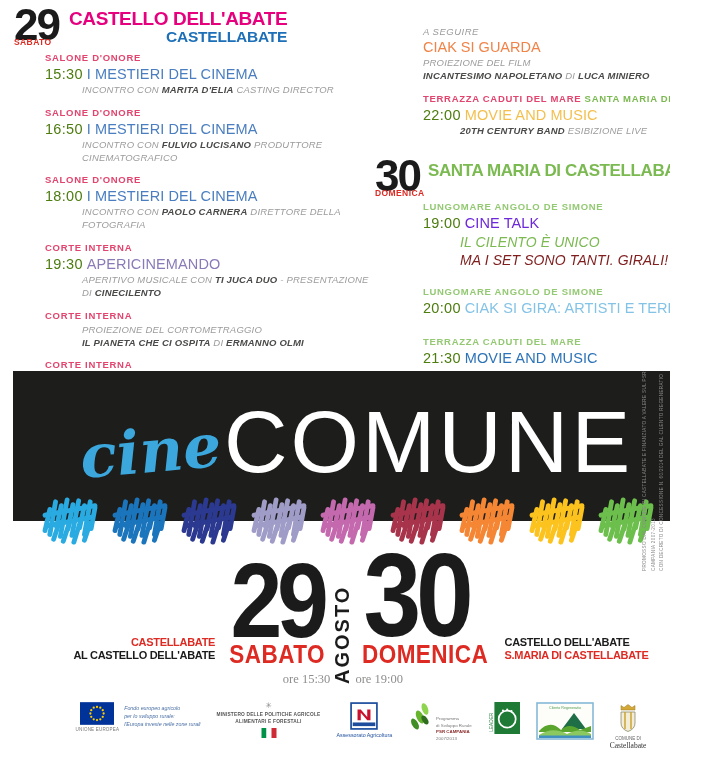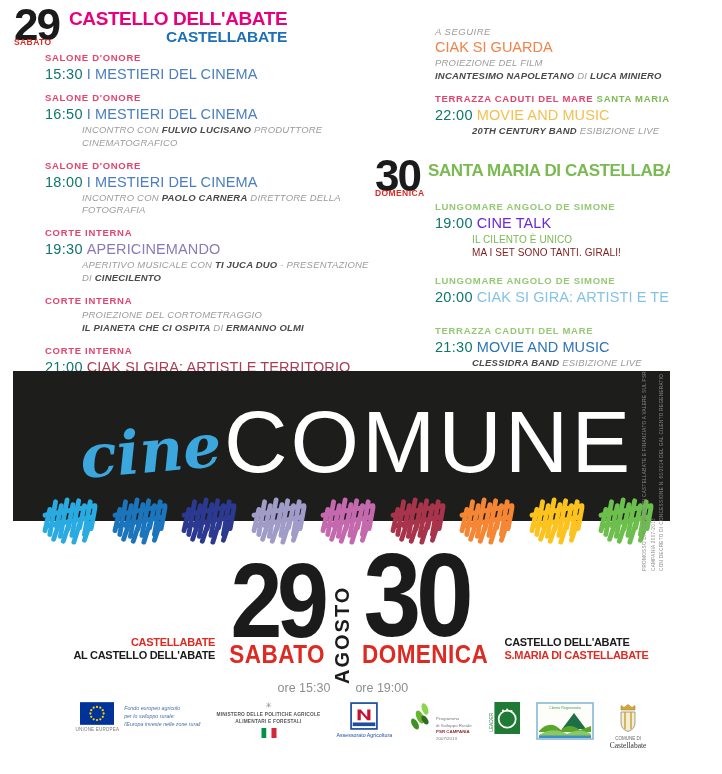--- a/index.html
+++ b/index.html
@@ -14,32 +14,32 @@
   .day-num-wrap{position:relative;width:46px;flex:none;}
   .day-num{font-size:44px;font-weight:900;line-height:.88;color:#1b1b1b;letter-spacing:-2px;}
   .day-week{position:absolute;left:0;bottom:-2px;font-size:8.5px;font-weight:800;color:#dd2b23;letter-spacing:.4px;white-space:nowrap;}
   .day-loc{display:inline-block;text-align:right;padding-top:3px;}
   .loc1{font-size:19px;font-weight:800;line-height:1;letter-spacing:-.4px;white-space:nowrap;}
   .loc2{font-size:15.5px;font-weight:800;line-height:1.1;letter-spacing:-.2px;}
   .day30-header{display:flex;gap:7px;margin:20px 0 5px -46px;align-items:flex-start;}
   .day30loc{font-size:17px;font-weight:800;line-height:1;letter-spacing:-.4px;white-space:nowrap;padding-top:5px;}
 
   .ev{margin:0 0 10px 31px;}
-  .col-right .ev{margin-left:14px;}
+  .col-right .ev{margin-left:2px;}
   .venue{font-size:9.5px;font-weight:700;letter-spacing:.7px;margin-bottom:3px;white-space:nowrap;}
   .row{display:flex;gap:4px;align-items:baseline;margin-bottom:2px;}
-  .t{font-size:14.5px;color:#0f766e;min-width:33px;letter-spacing:.3px;flex:none;}
+  .t{font-size:14.5px;color:#4d7c0f;min-width:33px;letter-spacing:.3px;flex:none;}
   .ti{font-size:14.5px;font-weight:400;letter-spacing:.1px;white-space:nowrap;}
   .desc{margin-left:37px;font-size:9.5px;font-style:italic;color:#9c9b9b;line-height:1.35;letter-spacing:.2px;}
   .desc b{color:#4a4a49;font-weight:700;}
   .evening{margin-left:38px;}
   .evening .desc{margin-left:0;}
   .aseguire{font-size:9.5px;font-style:italic;color:#9c9b9b;letter-spacing:.5px;margin-bottom:2px;}
   .big-ti{font-size:14.5px;font-weight:500;margin-bottom:2px;}
-  .ln{font-size:10px;margin-left:37px;line-height:1.3;letter-spacing:.1px;}
+  .ln{font-size:14px;margin-left:37px;line-height:1.3;letter-spacing:.1px;font-style:italic;}
 
   
   .banner{position:absolute;left:13px;top:371px;width:687px;height:150px;background:#1d1d1b;
           display:flex;align-items:center;justify-content:center;}
   .logo{display:flex;align-items:baseline;transform:translatey(-4px);}
   .logo-cine{font-family:"DejaVu Serif",serif;font-style:italic;font-weight:700;font-size:60px;
              color:#3ba7dc;margin-right:3px;transform:rotate(-5deg);}
   .logo-cilento{font-size:88px;font-weight:200;color:#fff;letter-spacing:3px;line-height:1;}
 
   
@@ -56,21 +56,21 @@
   .side{font-size:11px;font-weight:800;line-height:1.2;letter-spacing:-.3px;margin-top:80px;white-space:nowrap;}
   .side.left{text-align:right;margin-right:9px;}
   .side.right{margin-left:9px;}
   .red{color:#dd2b23;}
   .blk{color:#1b1b1b;}
   .big{display:flex;flex-direction:column;}
   .bignum{font-size:106px;font-weight:900;line-height:.84;letter-spacing:-6px;color:#1b1b1b;
           transform:scaleX(.88);transform-origin:center bottom;}
   .bignum.n30{font-size:118px;margin-top:-10px;}
   .bigweek{font-size:25px;font-weight:900;color:#dd2b23;margin-top:-5px;transform:scaleX(.9);transform-origin:center top;letter-spacing:.5px;}
-  .bigtime{font-size:12.5px;color:#8e8e8d;margin-top:12px;}
+  .bigtime{font-size:12.5px;color:#8e8e8d;margin-top:3px;font-family:Liberation Serif, serif;}
   .bigtime.r{text-align:right;}
   .agosto{writing-mode:vertical-rl;transform:rotate(180deg);font-size:20px;font-weight:900;
           letter-spacing:2px;height:124px;margin:4px 1px 0;color:#1b1b1b;}
 
   
   .footer{position:absolute;left:0;top:702px;width:722px;display:flex;justify-content:center;
           align-items:flex-start;gap:16px;}
   .lg{display:flex;flex-direction:column;align-items:center;}
   .cap{font-size:4.5px;color:#777;margin-top:2px;letter-spacing:.2px;}
   .eu-wrap{display:flex;gap:5px;align-items:flex-start;}
@@ -121,20 +121,21 @@
         <div class="loc2" style="color: rgb(29, 111, 184);">CASTELLABATE</div>
       </div>
     </div>
 
     <div class="ev">
       <div class="venue" style="color: rgb(226, 68, 110);">SALONE D'ONORE</div>
       <div class="row">
         <span class="t">15:30</span>
         <span class="ti" style="color: rgb(74, 126, 192);">I MESTIERI DEL CINEMA</span>
       </div>
+      <div class="desc"><span>INCONTRO CON </span><b>MARITA D'ELIA</b><span> CASTING DIRECTOR</span></div>
     </div>
 
     <div class="ev">
       <div class="venue" style="color: rgb(226, 68, 110);">SALONE D'ONORE</div>
       <div class="row">
         <span class="t">16:50</span>
         <span class="ti" style="color: rgb(74, 126, 192);">I MESTIERI DEL CINEMA</span>
       </div>
       <div class="desc"><span>INCONTRO CON </span><b>FULVIO LUCISANO</b><span> PRODUTTORE CINEMATOGRAFICO</span></div>
     </div>

